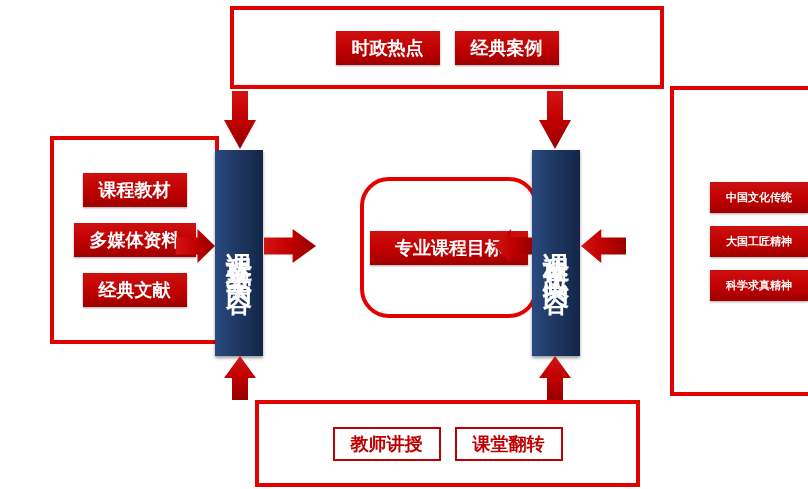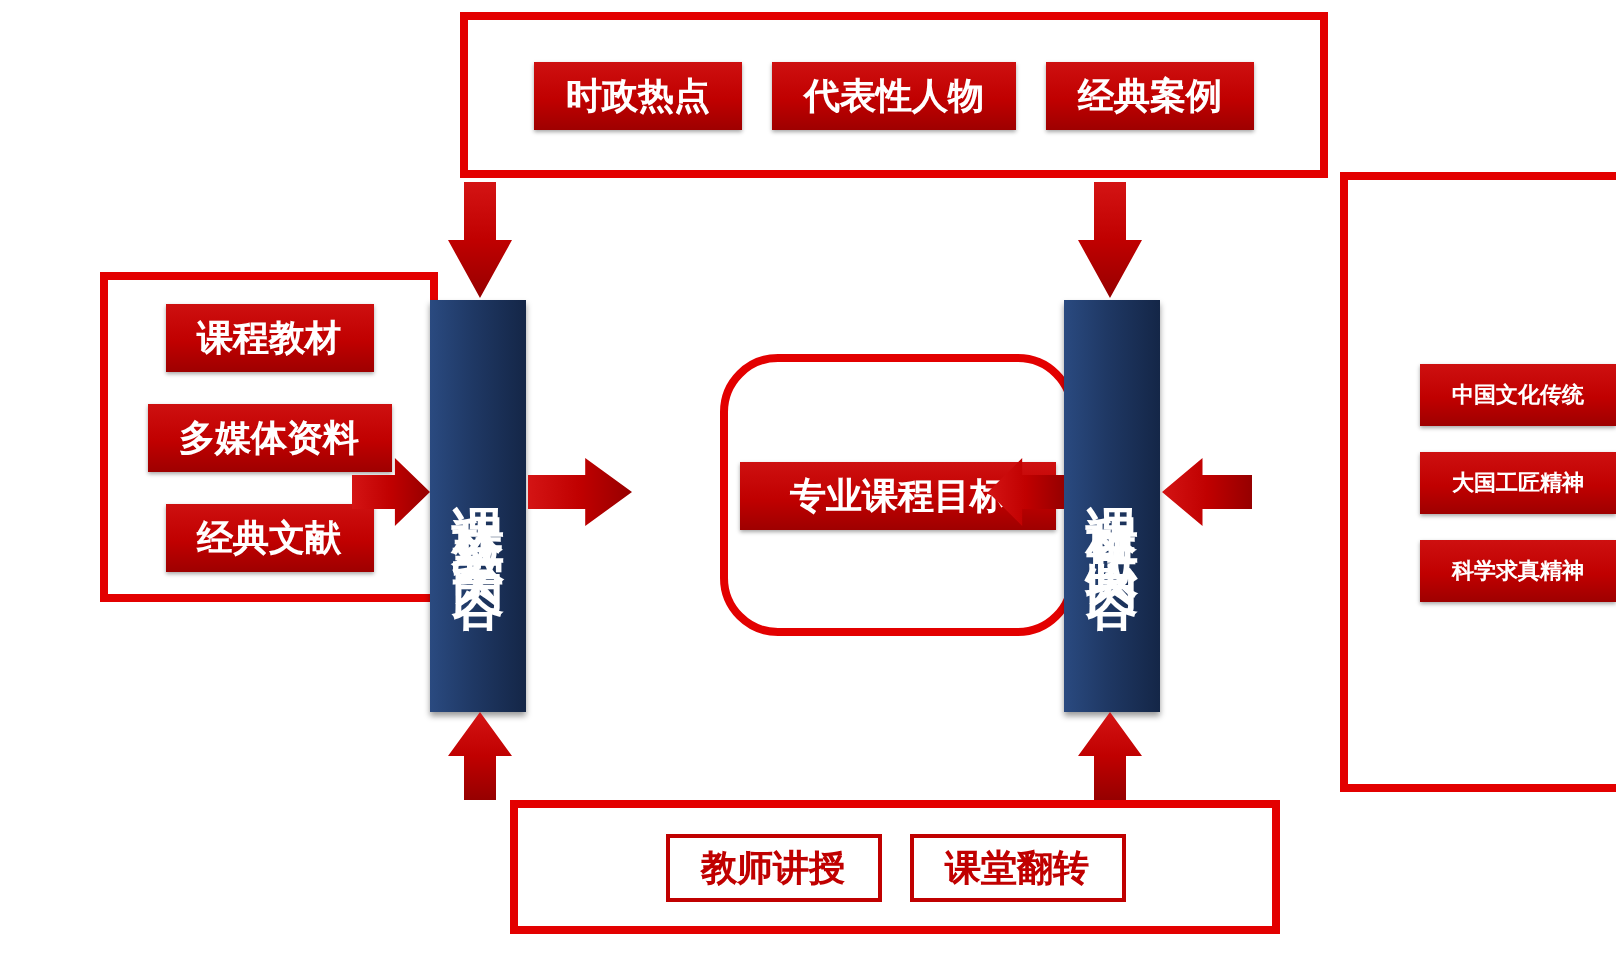--- a/index.html
+++ b/index.html
@@ -51,37 +51,36 @@
   .arrow.right{clip-path:polygon(0 25%,55% 25%,55% 0,100% 50%,55% 100%,55% 75%,0 75%);}
   .arrow.left{clip-path:polygon(100% 25%,45% 25%,45% 0,0 50%,45% 100%,45% 75%,100% 75%);}
 </style>
 </head>
 <body>
 
 <div class="canvas">
 
   <div class="outer-box row" style="left:186px;top:6px;width:434px;height:83px;">
     <div class="pill">时政热点</div>
-    <div class="pill">代表性人物</div>
     <div class="pill">经典案例</div>
   </div>
 
-  <div class="outer-box col" style="left:6px;top:136px;width:169px;height:165px;gap:16px;">
+  <div class="outer-box col" style="left:6px;top:136px;width:169px;height:208px;gap:16px;">
     <div class="pill">课程教材</div>
     <div class="pill">多媒体资料</div>
     <div class="pill">经典文献</div>
   </div>
 
   <div class="outer-box col" style="left:626px;top:86px;width:178px;height:310px;gap:13px;">
     <div class="pill small">中国文化传统</div>
     <div class="pill small">大国工匠精神</div>
     <div class="pill small">科学求真精神</div>
   </div>
 
-  <div class="outer-box row" style="left:211px;top:400px;width:385px;height:67px;gap:14px;">
+  <div class="outer-box row" style="left:211px;top:400px;width:385px;height:87px;gap:14px;">
     <div class="pill outline">教师讲授</div>
     <div class="pill outline">课堂翻转</div>
   </div>
 
   <div class="outer-box col" style="left:316px;top:177px;width:178px;height:141px;gap:11px;border-radius:29px;">
     <div class="pill fixed">专业课程目标</div>
   </div>
 
   <div class="pillar" style="left:215px;top:150px;">课程教学内容</div>
   <div class="pillar" style="left:532px;top:150px;">课程思政内容</div>

